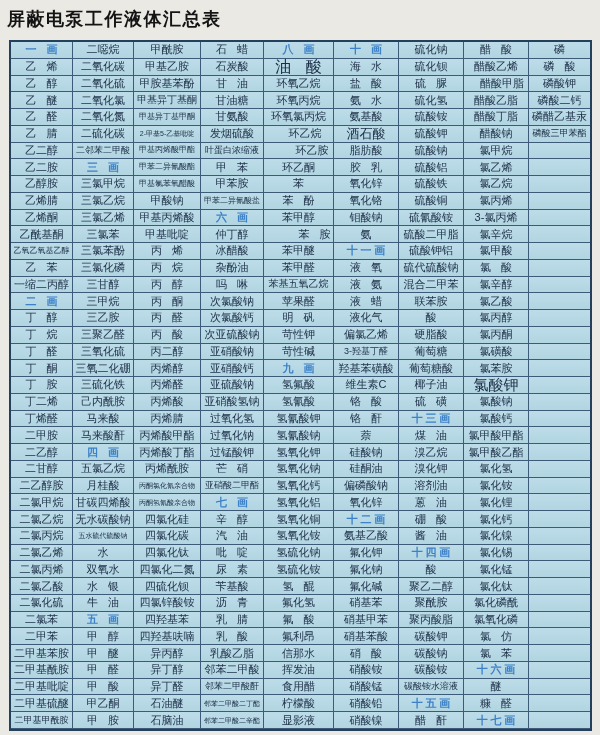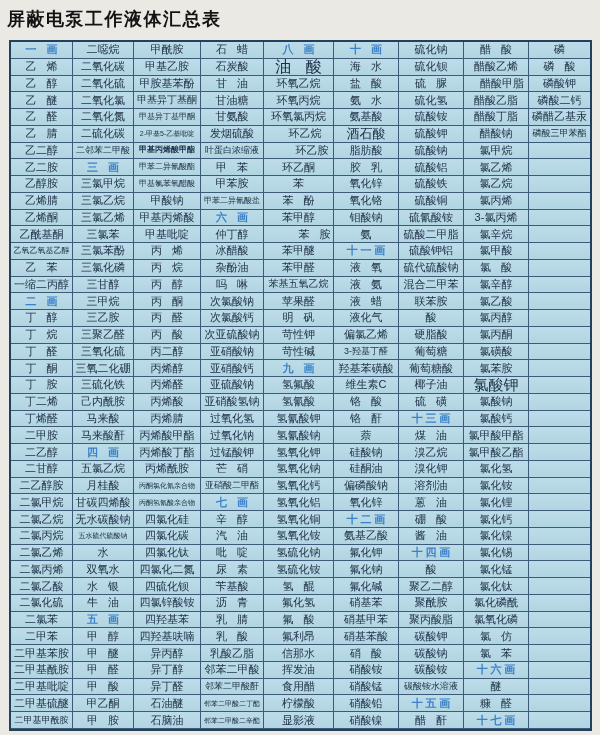--- a/index.html
+++ b/index.html
@@ -201,21 +201,21 @@
     <div class="cell">
       <span style="font-size: 9px;">磷酸三甲苯酯</span>
     </div>
     <div class="cell">
       <span style="font-size: 11px;">乙二醇</span>
     </div>
     <div class="cell">
       <span style="font-size: 9px;">二邻苯二甲酸</span>
     </div>
     <div class="cell">
-      <span style="font-size: 8px; font-weight: bold;">甲基丙烯酸甲酯</span>
+      <span style="font-size: 8px;">甲基丙烯酸甲酯</span>
     </div>
     <div class="cell">
       <span style="font-size: 9px;">叶蛋白浓缩液</span>
     </div>
     <div class="cell">
       <span style="font-size: 11px; margin-left: 27px;">环乙胺</span>
     </div>
     <div class="cell">
       <span style="font-size: 11px;">脂肪酸</span>
     </div>

